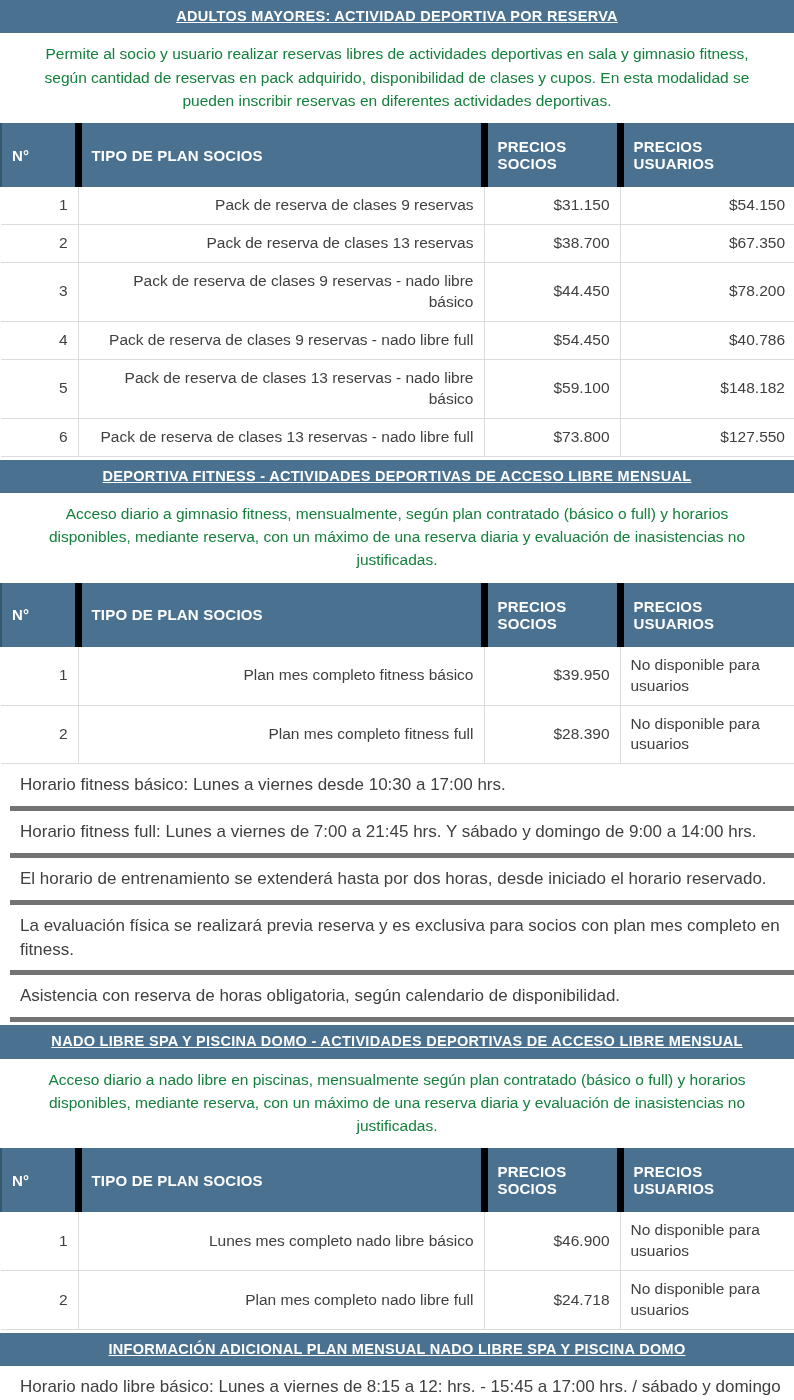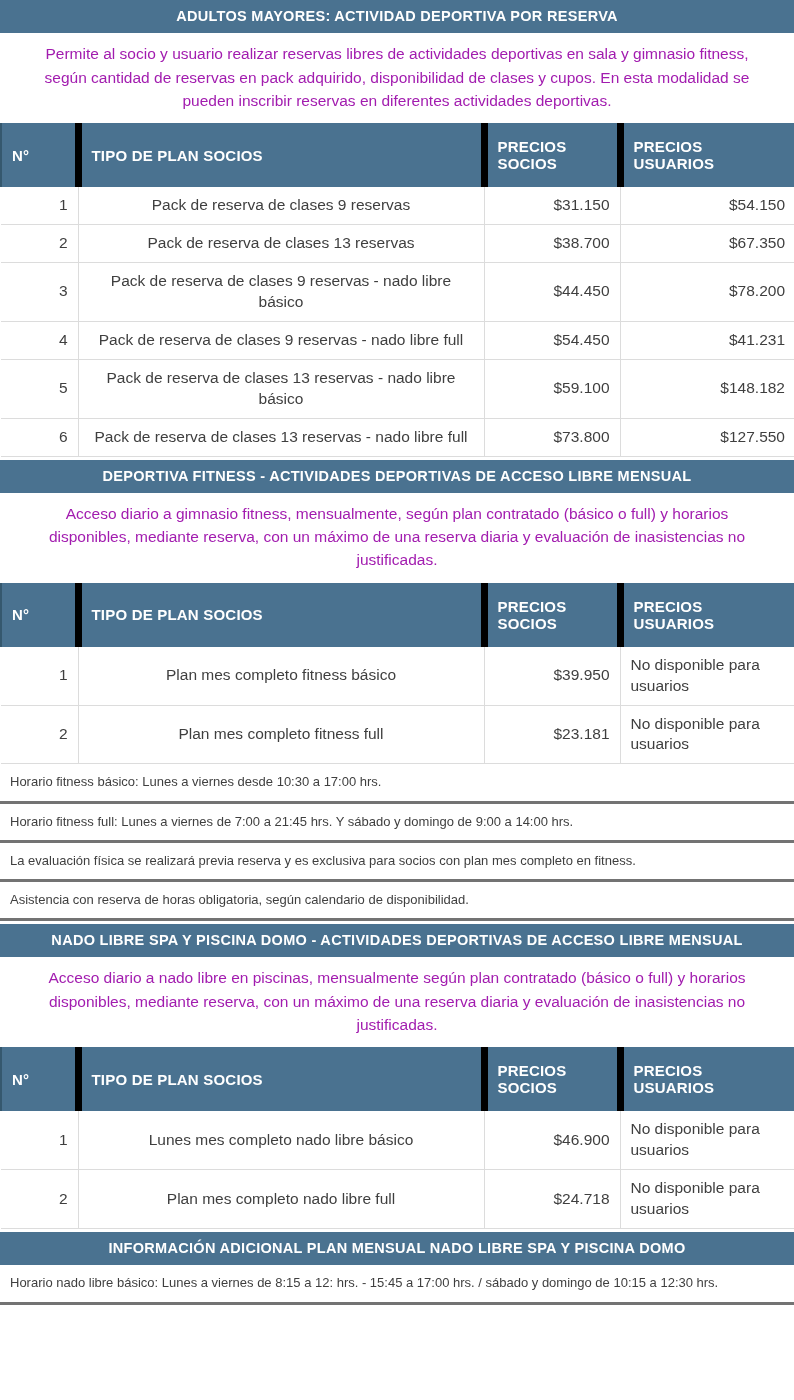--- a/index.html
+++ b/index.html
@@ -14,29 +14,30 @@
   .band {
     background:#4a7290;
     color:#ffffff;
     font-weight:bold;
     text-align:center;
     font-size:14.5px;
     letter-spacing:.3px;
     padding:8px 12px;
     margin-top:3px;
     line-height:1.2;
+    text-decoration:underline;
   }
   .band.first { margin-top:0; }
 
   .desc {
     text-align:center;
     font-size:15.5px;
     line-height:1.5;
     padding:9px 26px;
-    color:#a21caf;
+    color:#15803d;
   }
 
   table.pricing {
     width:100%;
     border-collapse:collapse;
     table-layout:fixed;
     margin-top:2px;
   }
   col.c-num      { width:77px; }
   col.c-plan     { width:406px; }
@@ -59,29 +60,30 @@
     font-size:15.5px;
     padding:8px 10px;
     border-bottom:1px solid #dcdcdc;
     border-right:1px solid #dcdcdc;
     background:#ffffff;
     vertical-align:middle;
     line-height:1.35;
   }
   td:last-child { border-right:none; }
   td.num   { text-align:right; }
-  td.plan  { text-align:center; }
+  td.plan  { text-align:right; }
   td.price { text-align:right;margin-left:11px; }
   td.na    { text-align:left; }
 
   .info-row {
-    font-size:13px;
+    font-size:17px;
     padding:9px 10px;
-    border-bottom:3px solid #737373;
+    border-bottom:5px solid #737373;
     line-height:1.4;
+    margin-left:10px;
   }
 </style>
 </head>
 <body>
 
 <div class="page">
 
   <div class="band first">ADULTOS MAYORES: ACTIVIDAD DEPORTIVA POR RESERVA</div>
   <div class="desc">Permite al socio y usuario realizar reservas libres de actividades deportivas en sala y gimnasio fitness, según cantidad de reservas en pack adquirido, disponibilidad de clases y cupos. En esta modalidad se pueden inscribir reservas en diferentes actividades deportivas.</div>
 
@@ -116,21 +118,21 @@
       <tr>
         <td class="num">3</td>
         <td class="plan">Pack de reserva de clases 9 reservas - nado libre básico</td>
         <td class="price">$44.450</td>
         <td class="price">$78.200</td>
       </tr>
       <tr>
         <td class="num">4</td>
         <td class="plan">Pack de reserva de clases 9 reservas - nado libre full</td>
         <td class="price">$54.450</td>
-        <td class="price">$41.231</td>
+        <td class="price">$40.786</td>
       </tr>
       <tr>
         <td class="num">5</td>
         <td class="plan">Pack de reserva de clases 13 reservas - nado libre básico</td>
         <td class="price">$59.100</td>
         <td class="price">$148.182</td>
       </tr>
       <tr>
         <td class="num">6</td>
         <td class="plan">Pack de reserva de clases 13 reservas - nado libre full</td>
@@ -161,28 +163,29 @@
     <tbody>
       <tr>
         <td class="num">1</td>
         <td class="plan">Plan mes completo fitness básico</td>
         <td class="price">$39.950</td>
         <td class="na">No disponible para usuarios</td>
       </tr>
       <tr>
         <td class="num">2</td>
         <td class="plan">Plan mes completo fitness full</td>
-        <td class="price">$23.181</td>
+        <td class="price">$28.390</td>
         <td class="na">No disponible para usuarios</td>
       </tr>
     </tbody>
   </table>
 
   <div class="info-row">Horario fitness básico: Lunes a viernes desde 10:30 a 17:00 hrs.</div>
   <div class="info-row">Horario fitness full: Lunes a viernes de 7:00 a 21:45 hrs. Y sábado y domingo de 9:00 a 14:00 hrs.</div>
+  <div class="info-row">El horario de entrenamiento se extenderá hasta por dos horas, desde iniciado el horario reservado.</div>
   <div class="info-row">La evaluación física se realizará previa reserva y es exclusiva para socios con plan mes completo en fitness.</div>
   <div class="info-row">Asistencia con reserva de horas obligatoria, según calendario de disponibilidad.</div>
 
   <div class="band">NADO LIBRE SPA Y PISCINA DOMO - ACTIVIDADES DEPORTIVAS DE ACCESO LIBRE MENSUAL</div>
   <div class="desc">Acceso diario a nado libre en piscinas, mensualmente según plan contratado (básico o full) y horarios disponibles, mediante reserva, con un máximo de una reserva diaria y evaluación de inasistencias no justificadas.</div>
 
   <table class="pricing">
     <colgroup>
         <col class="c-num">
         <col class="c-plan">

